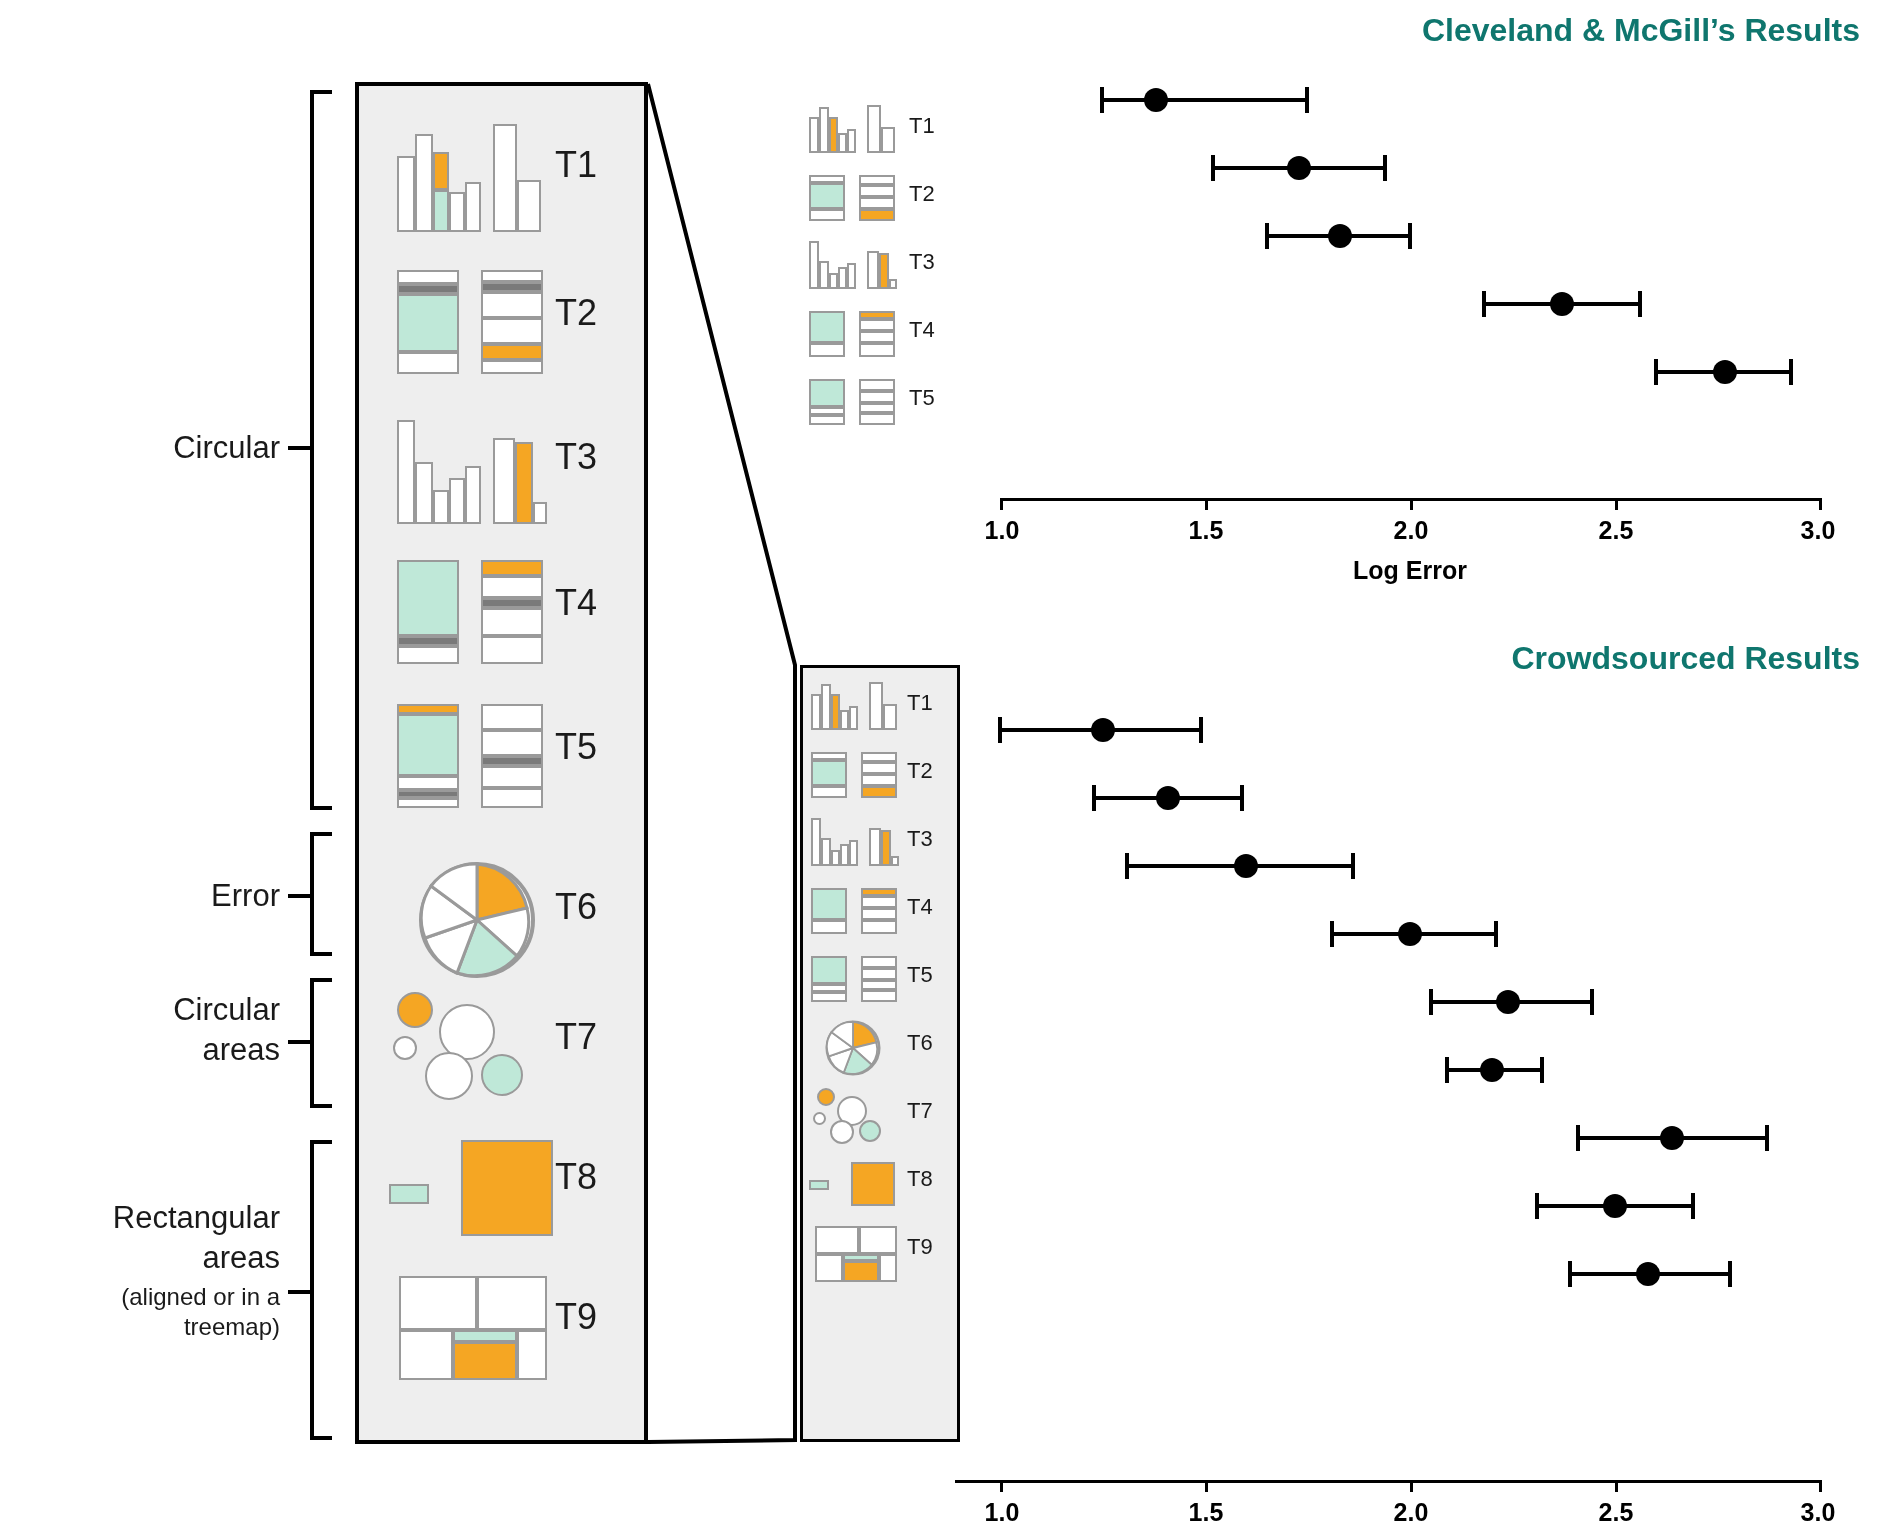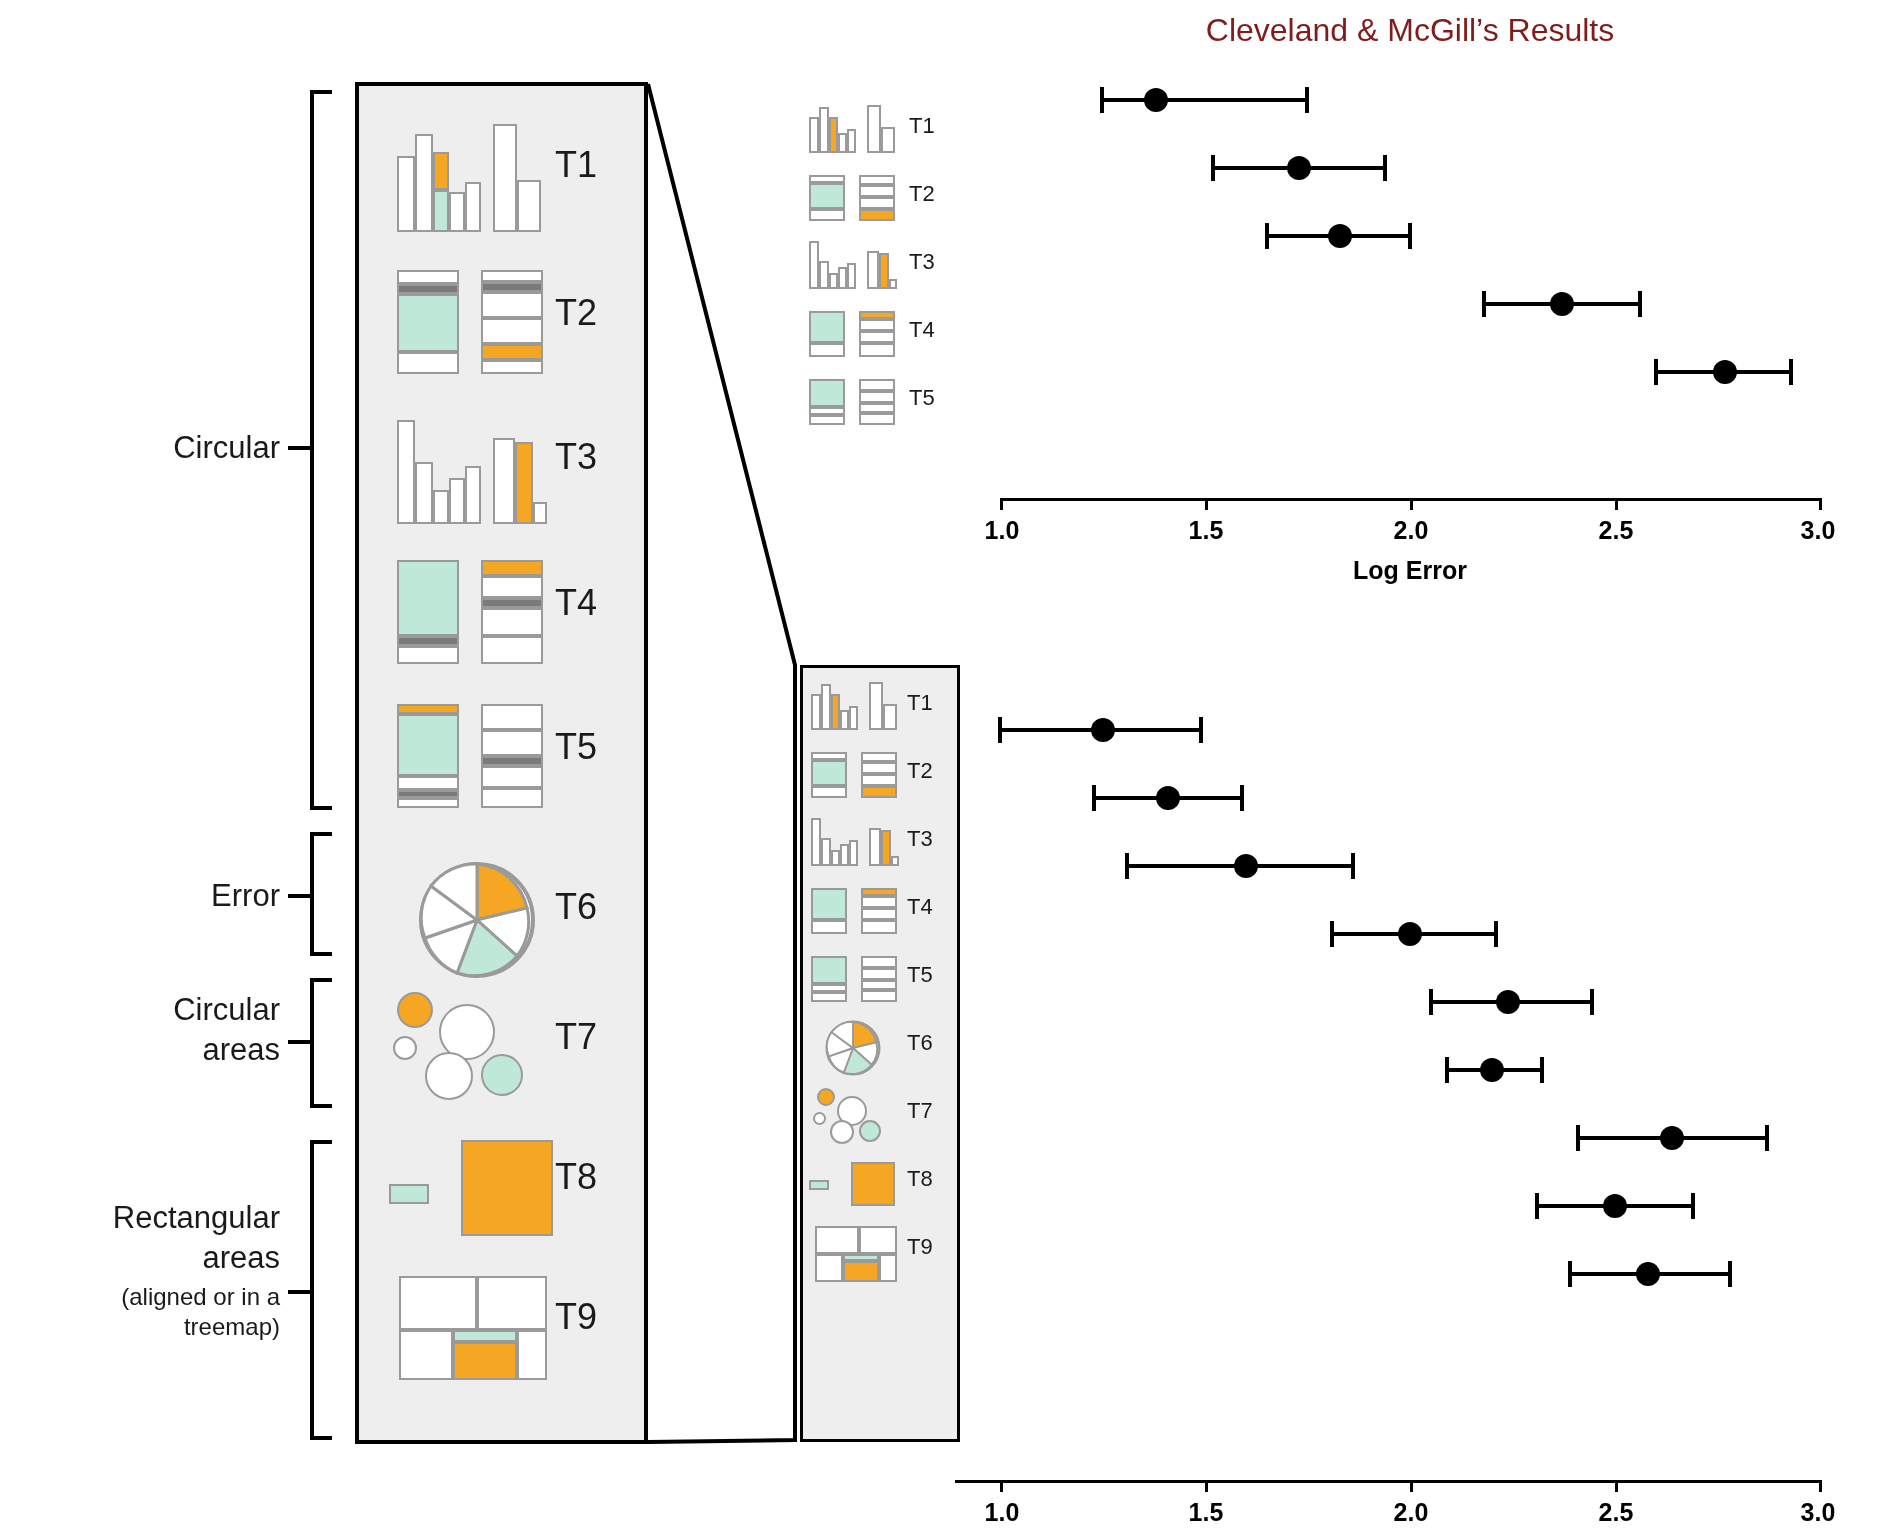--- a/index.html
+++ b/index.html
@@ -25,21 +25,21 @@
   .smallrow{position:absolute;left:0;width:160px;height:68px;}
   .smallrow .tlabel{position:absolute;left:104px;top:18px;font-size:22px;color:#1a1a1a;}
 
   
   .topicons{position:absolute;left:805px;top:95px;width:160px;height:380px;}
   .toprow{position:absolute;left:0;width:160px;height:68px;}
   .toprow .tlabel{position:absolute;left:104px;top:18px;font-size:22px;color:#1a1a1a;}
 
   
   .chart{position:absolute;}
-  .chart-title{position:absolute;width:100%;text-align:center;font-size:32px;font-weight:normal;color:#7f1d1d;}
+  .chart-title{position:absolute;width:100%;text-align:right;font-size:32px;font-weight:bold;color:#0f766e;}
   .axis-line{position:absolute;background:#000;height:3px;}
   .axis-tickline{position:absolute;background:#000;width:3px;}
   .axis-ticklabel{position:absolute;font-size:25px;font-weight:bold;transform:translateX(-50%);}
   .axis-name{position:absolute;width:100%;text-align:center;font-size:25px;font-weight:bold;}
   .dot{position:absolute;width:24px;height:24px;border-radius:50%;background:#000;transform:translate(-50%,-50%);}
   .err{position:absolute;height:4px;background:#000;transform:translateY(-50%);}
   .cap{position:absolute;width:4px;height:26px;background:#000;transform:translate(-50%,-50%);}
 
   
   svg.connector{position:absolute;left:0;top:0;width:1900px;height:1540px;pointer-events:none;}
@@ -428,20 +428,21 @@
     <div class="cap" style="left:680px;top:304px;"></div>
     <div class="dot" style="left:602px;top:304px;"></div>
 
     <div class="err" style="left:696px;top:372px;width:135px;"></div>
     <div class="cap" style="left:696px;top:372px;"></div>
     <div class="cap" style="left:831px;top:372px;"></div>
     <div class="dot" style="left:765px;top:372px;"></div>
   </div>
 
   <div class="chart" style="left:960px;top:620px;width:900px;height:900px;">
+    <div class="chart-title" style="left:0;top:20px;">Crowdsourced Results</div>
 
     <div class="axis-line" style="left:-5px;top:860px;width:867px;"></div>
     <div class="axis-tickline" style="left:40px;top:860px;height:12px;"></div>
     <div class="axis-tickline" style="left:245px;top:860px;height:12px;"></div>
     <div class="axis-tickline" style="left:450px;top:860px;height:12px;"></div>
     <div class="axis-tickline" style="left:655px;top:860px;height:12px;"></div>
     <div class="axis-tickline" style="left:859px;top:860px;height:12px;"></div>
 
     <div class="axis-ticklabel" style="left:42px;top:878px;">1.0</div>
     <div class="axis-ticklabel" style="left:246px;top:878px;">1.5</div>

